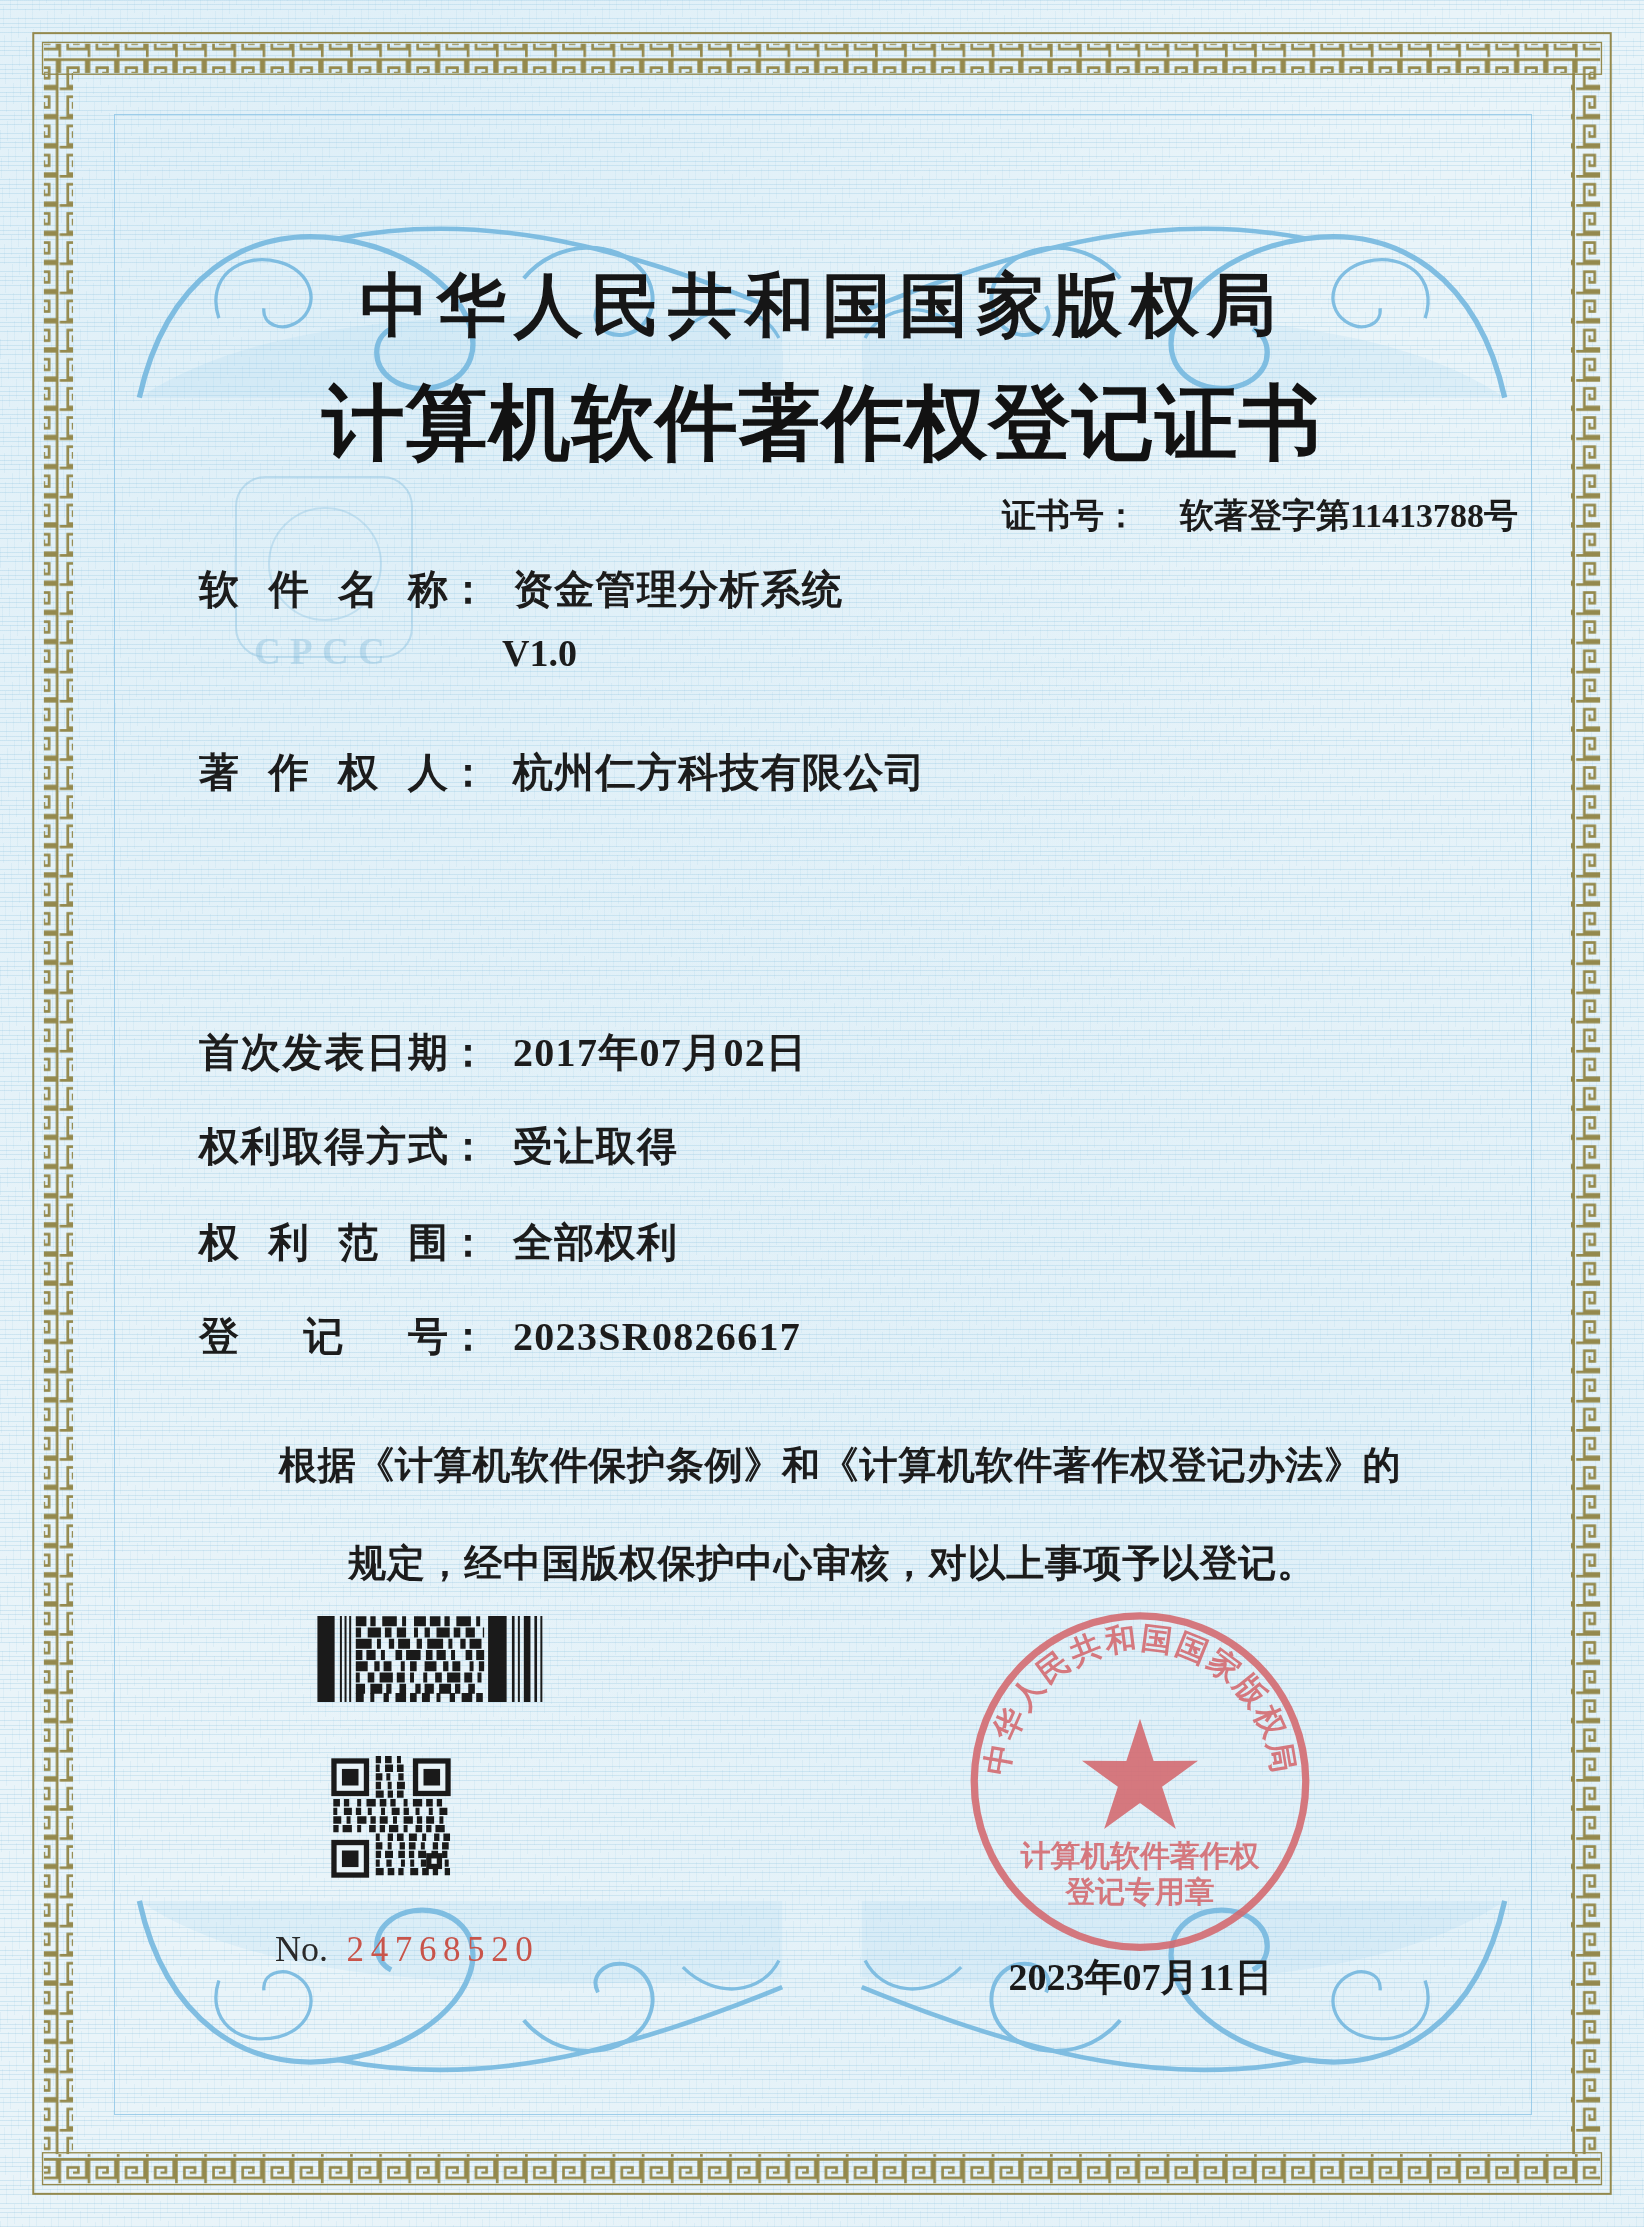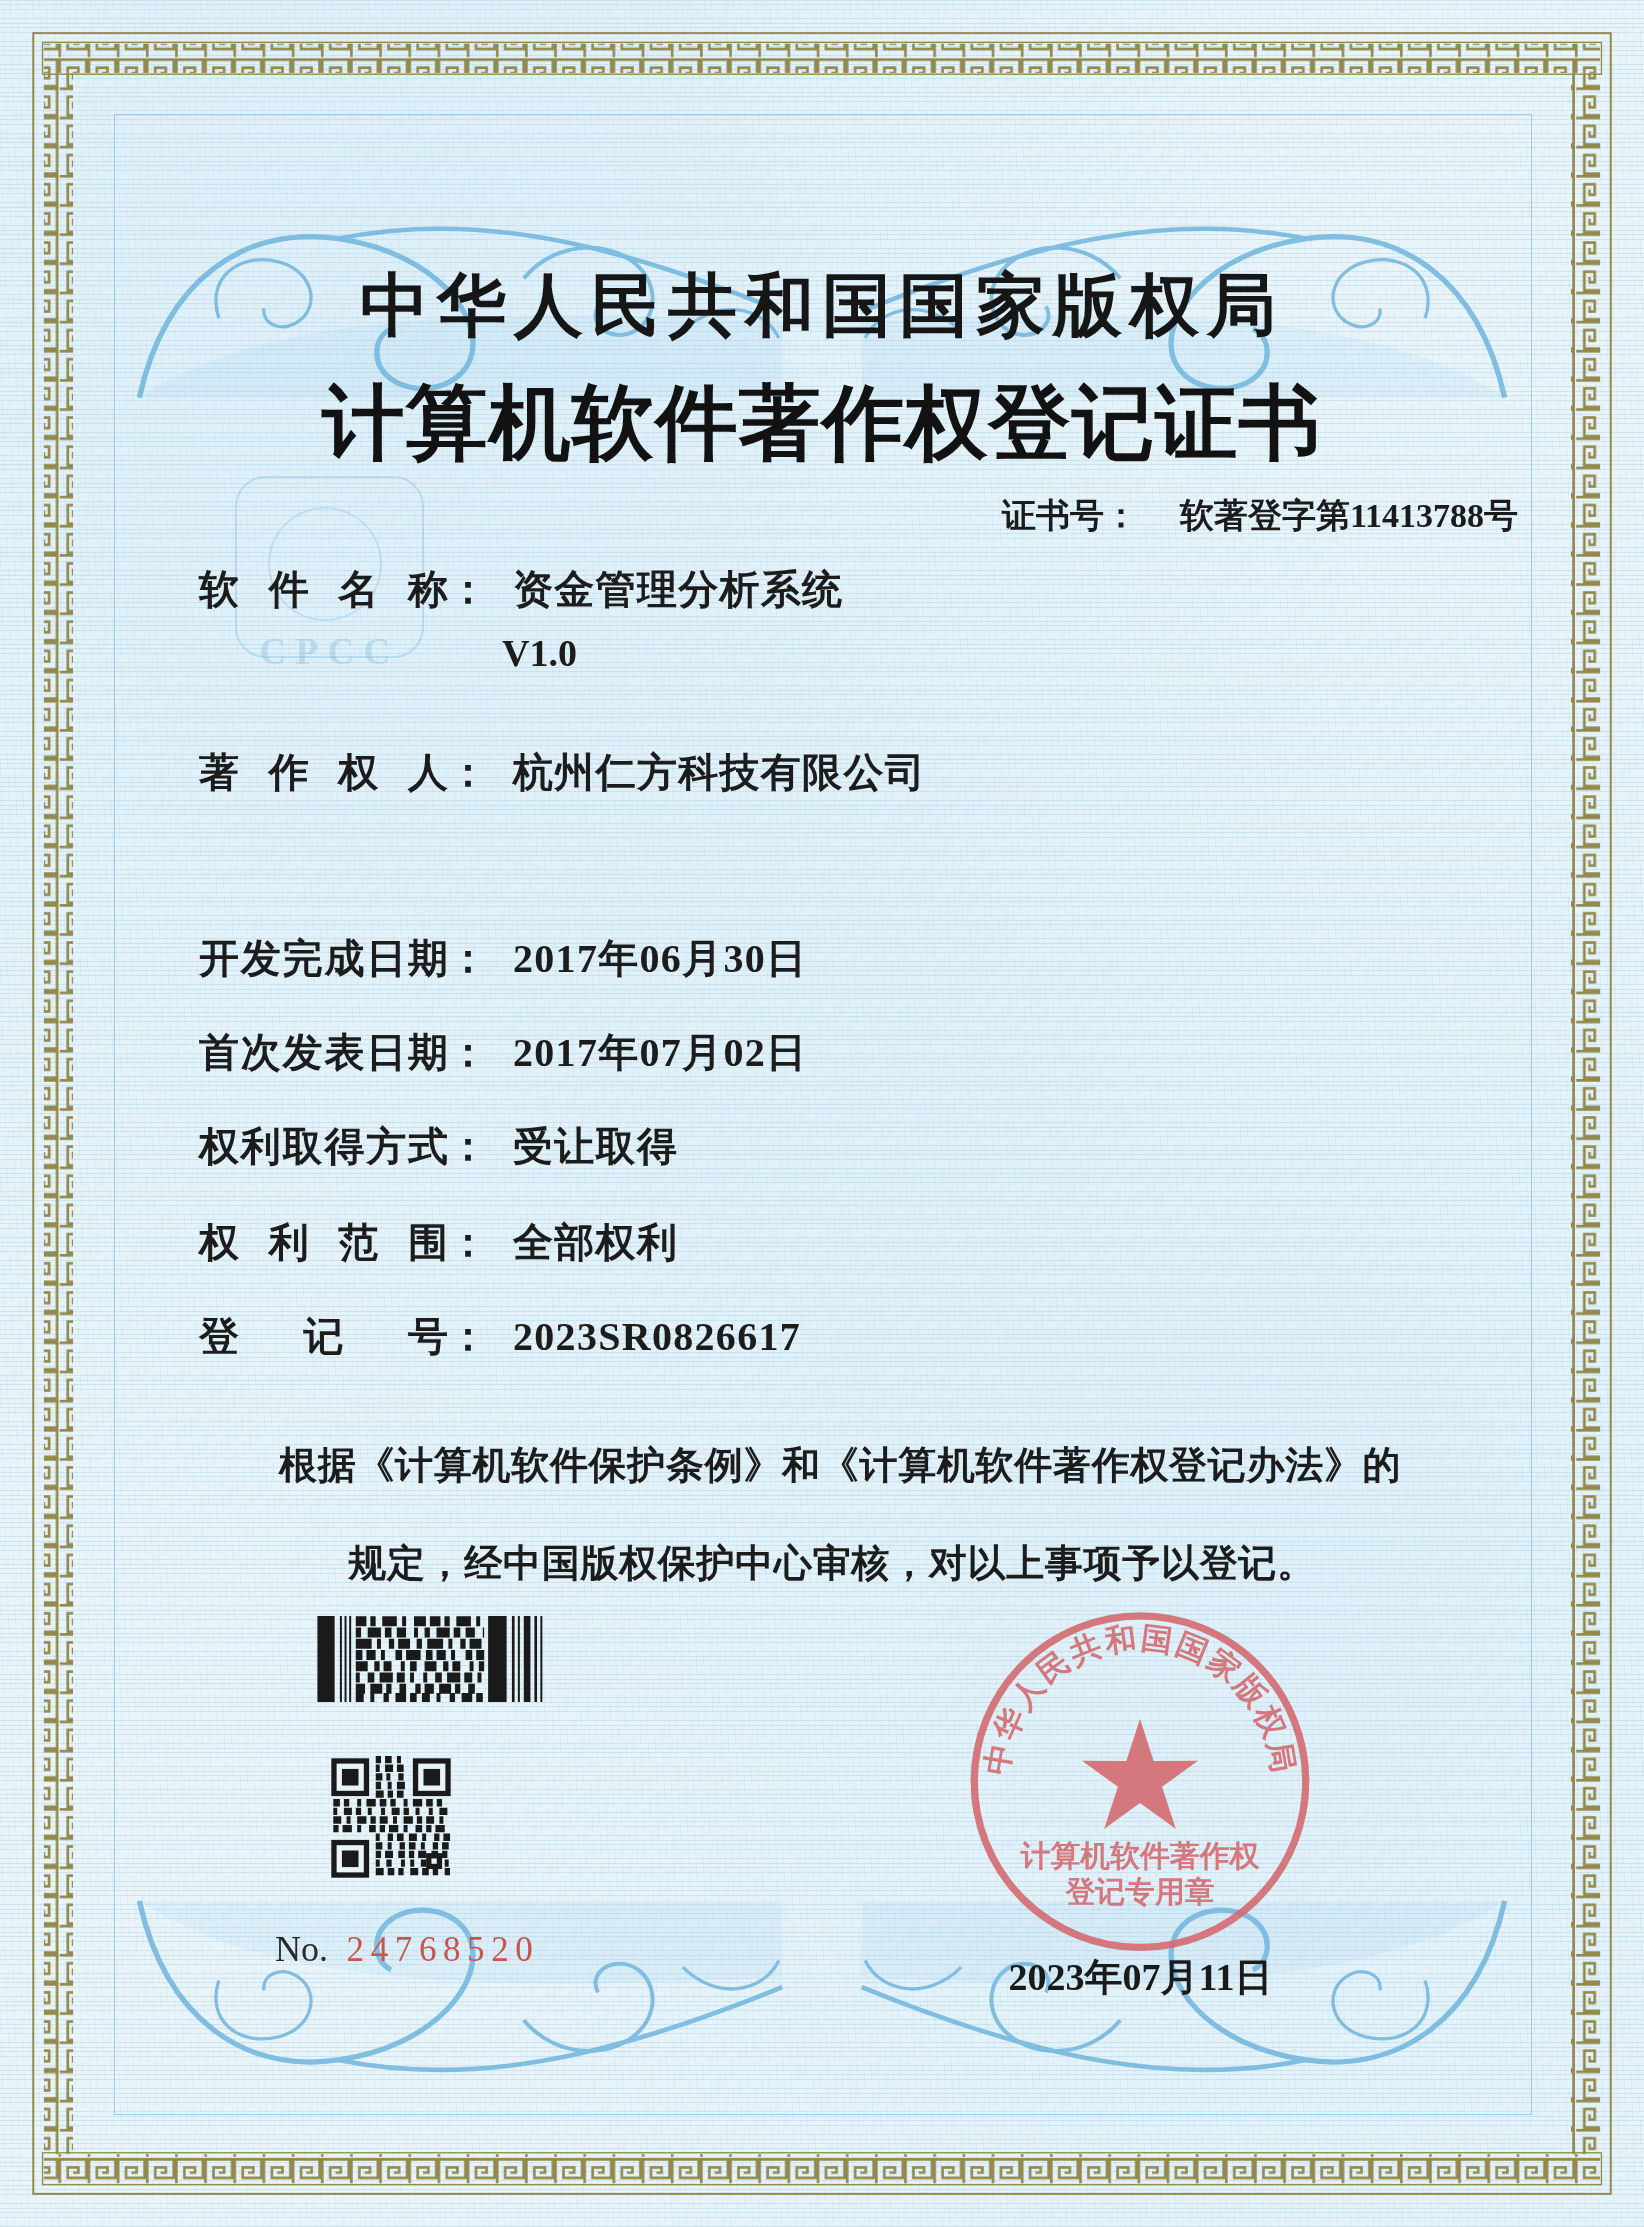--- a/index.html
+++ b/index.html
@@ -37,21 +37,21 @@
   .statement .l1{text-indent:77px;white-space:nowrap;}
   .statement .l2{white-space:nowrap;text-align:center;}
   
   .serial{position:absolute;left:275px;top:1928px;font-size:36px;color:#2a2a2a;white-space:nowrap;}
   .serial .num{margin-left:18.6px;font-size:35px;letter-spacing:6.6px;color:#c8544a;}
   
   .issue-date{position:absolute;left:955px;top:1952px;width:371px;text-align:center;
     font-size:38px;font-weight:700;color:#1a1a1a;white-space:nowrap;}
   
   .emboss{position:absolute;left:235px;top:476px;width:174px;height:178px;
-    border:2.7px solid rgba(148,198,226,0.5);border-radius:30.5px;padding-left:11px;}
+    border:2.7px solid rgba(148,198,226,0.5);border-radius:30.5px;}
   .emboss .circle{position:absolute;left:30.5px;top:29px;width:110px;height:110px;border-radius:50%;
     border:2px solid rgba(148,198,226,0.42);}
   .emboss .etext{position:absolute;left:0;bottom:-17px;width:100%;text-align:center;
     font-size:37px;font-weight:700;letter-spacing:9.3px;color:rgba(120,180,215,0.35);}
 </style>
 </head>
 <body>
 
 <div class="page">
 
@@ -106,23 +106,20 @@
 
   <div class="frow r0">
     <span class="flabel">软件名称</span><span class="fcolon">：</span><span class="fvalue">资金管理分析系统</span>
   </div>
   <div class="r0b">V1.0</div>
 
   <div class="frow r1">
     <span class="flabel">著作权人</span><span class="fcolon">：</span><span class="fvalue">杭州仁方科技有限公司</span>
   </div>
 
-  <div class="frow r2">
-    <span class="flabel">开发完成日期</span><span class="fcolon">：</span><span class="fvalue">2017年06月30日</span>
-  </div>
 
   <div class="frow r3">
     <span class="flabel">首次发表日期</span><span class="fcolon">：</span><span class="fvalue">2017年07月02日</span>
   </div>
 
   <div class="frow r5">
     <span class="flabel">权利范围</span><span class="fcolon">：</span><span class="fvalue">全部权利</span>
   </div>
 
   <div class="frow r4">

